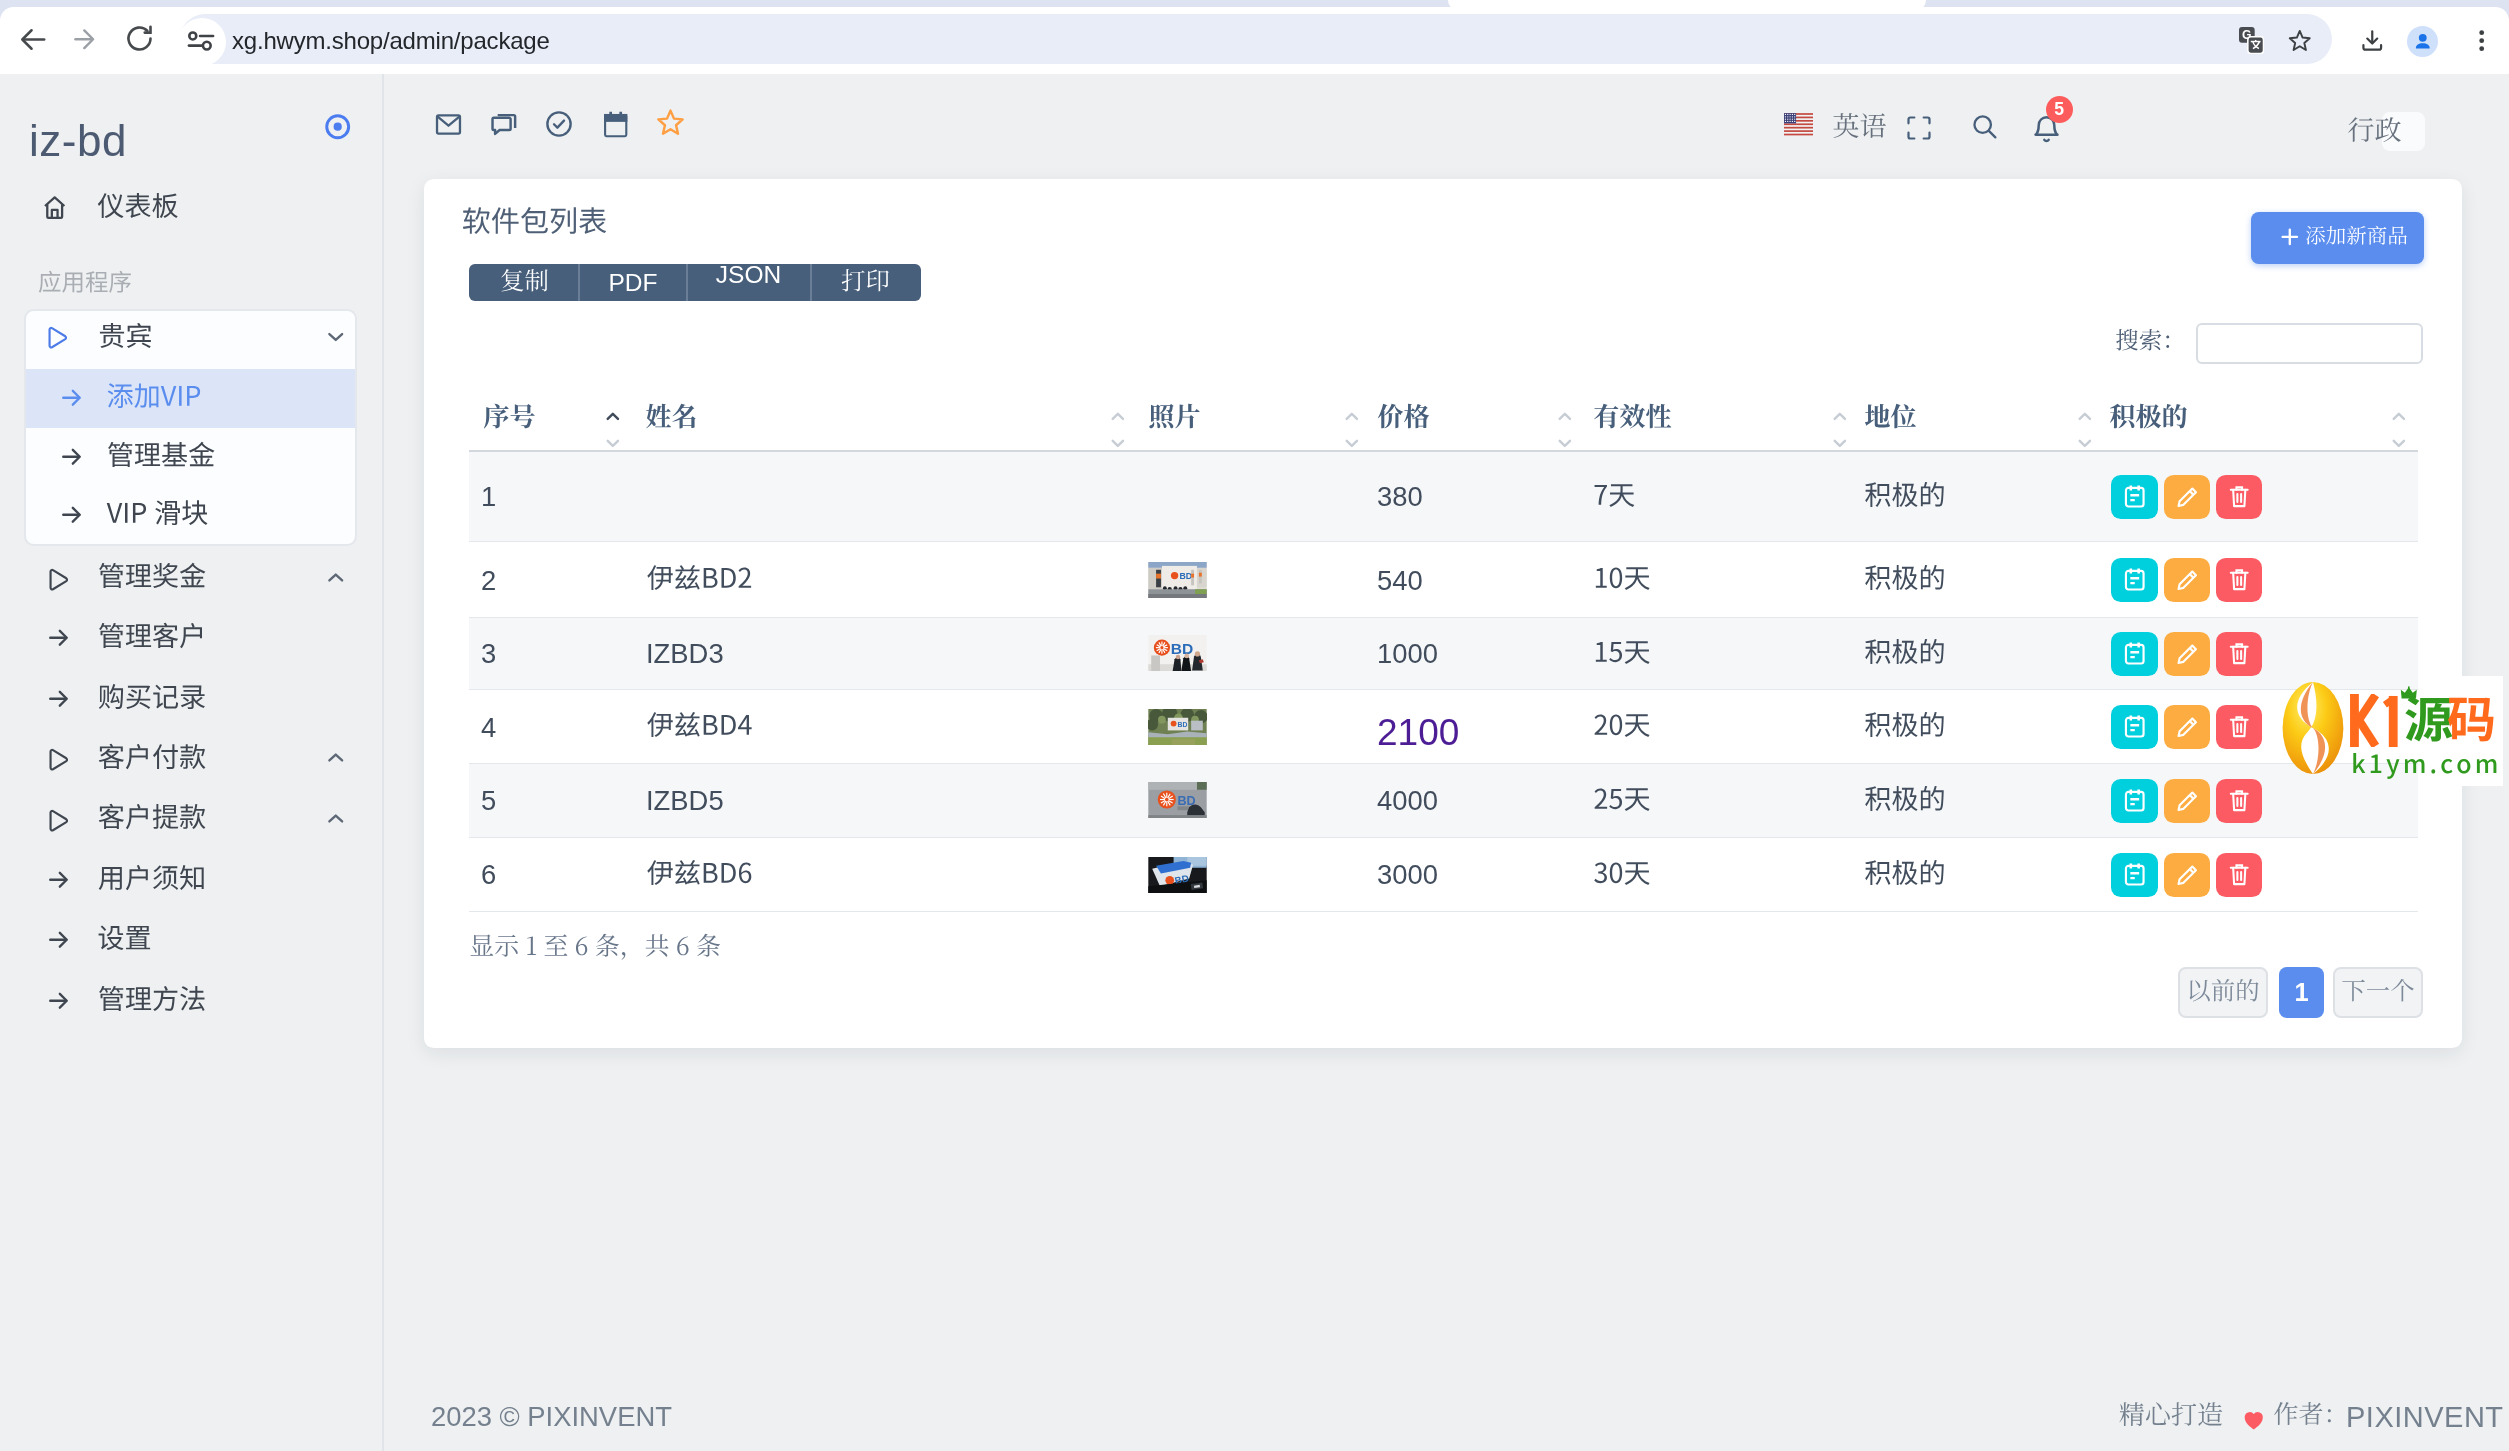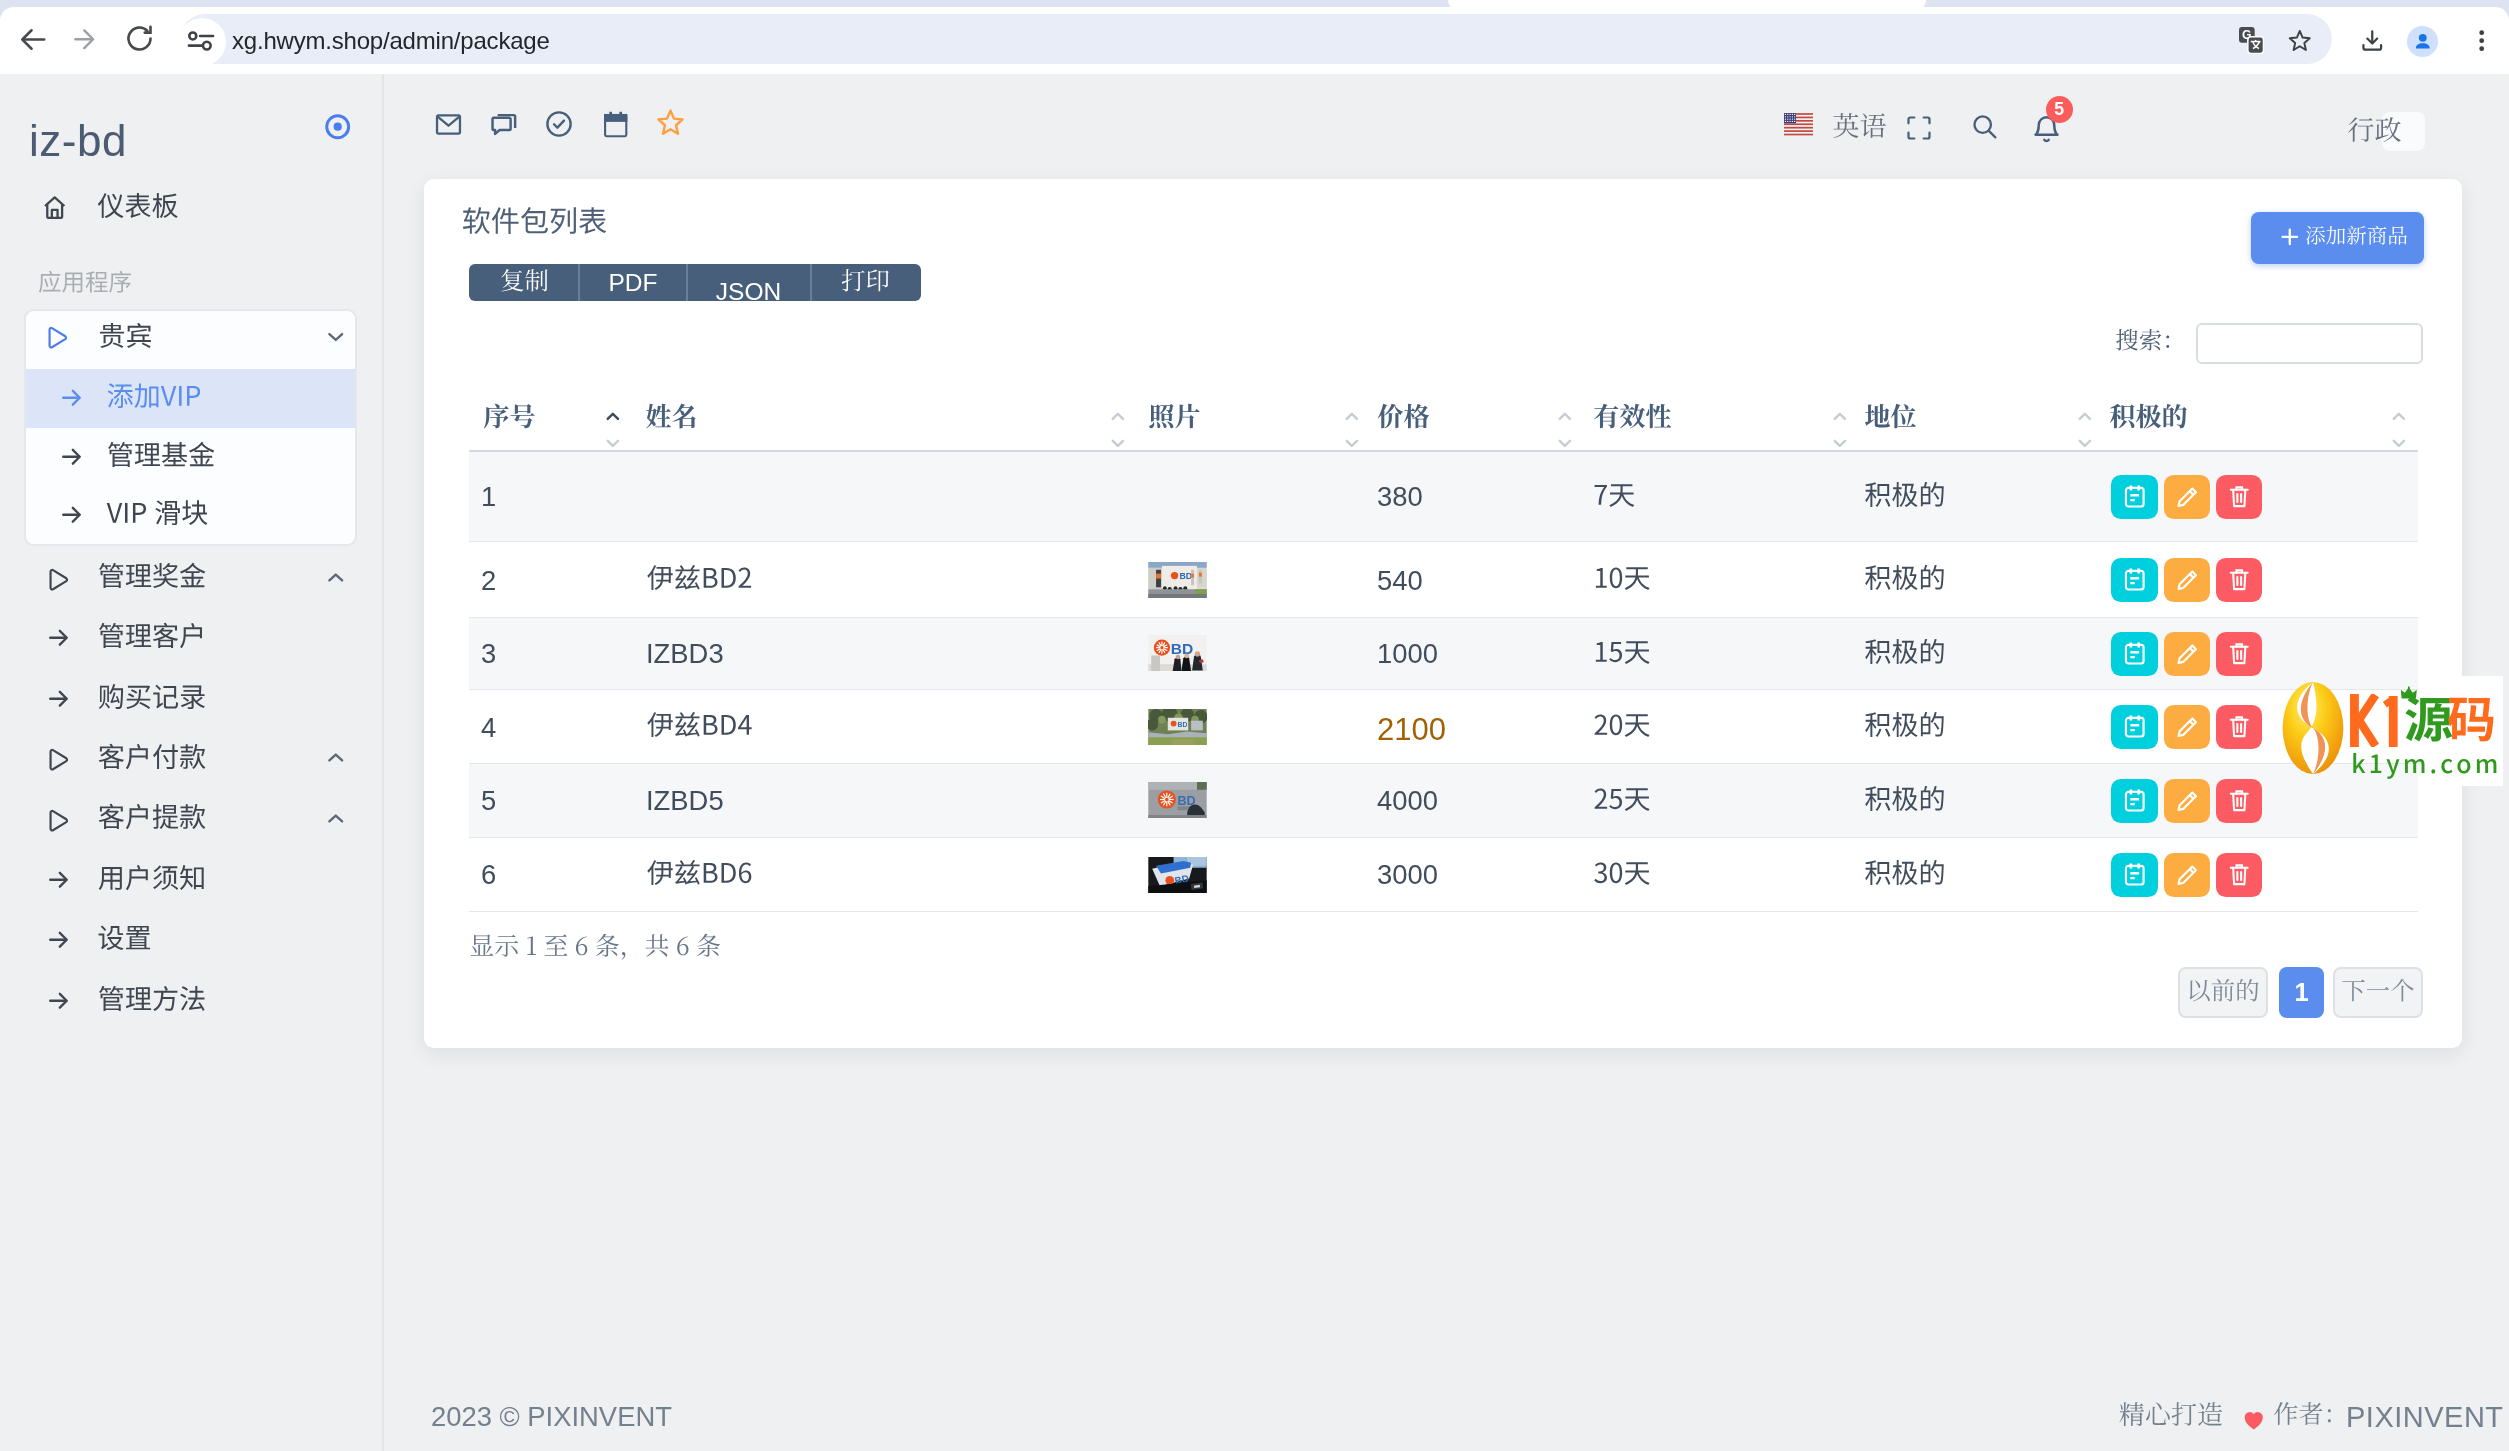--- a/index.html
+++ b/index.html
@@ -371,21 +371,21 @@
 <div class="abs" style="left:810px;top:264px;width:2px;height:37px;background:#6a7f97"></div>
 <div class="abs" style="left:500px;top:268px">
     <svg style="" width="49" height="27.4" viewBox="0 0 50 28">
       <g fill="#fff">
         <use href="#g45" transform="translate(0.0 22.0) scale(0.02500 -0.02500)"></use>
         <use href="#g46" transform="translate(25.0 22.0) scale(0.02500 -0.02500)"></use>
       </g>
     </svg>
   </div>
 <div class="abs" style="left:579px;top:264px;width:108px;height:37px;color:#fff;font-size:24.5px;text-align:center;line-height:37px">PDF</div>
-<div class="abs" style="left:687px;top:273px;width:123px;height:37px;color:#fff;font-size:24.5px;text-align:center;line-height:37px">JSON</div>
+<div class="abs" style="left:687px;top:256px;width:123px;height:37px;color:#fff;font-size:24.5px;text-align:center;line-height:37px">JSON</div>
 <div class="abs" style="left:841px;top:268px">
     <svg style="" width="49" height="27.4" viewBox="0 0 50 28">
       <g fill="#fff">
         <use href="#g47" transform="translate(0.0 22.0) scale(0.02500 -0.02500)"></use>
         <use href="#g48" transform="translate(25.0 22.0) scale(0.02500 -0.02500)"></use>
       </g>
     </svg>
   </div>
 <div class="abs" style="left:2251px;top:212px;width:173px;height:52px;background:#5a8dee;border-radius:7.8px;box-shadow:0 2px 5.9px rgba(90,141,238,.4)"></div>
 <svg class="abs" style="left:2279px;top:226px" width="21.6" height="21.6" viewBox="0 0 24 24" fill="none" stroke="#fff" stroke-width="2.6" stroke-linecap="round">
@@ -652,21 +652,21 @@
     <svg style="" width="107" height="30" viewBox="0 0 109 31">
       <g fill="#414d5c">
         <use href="#g78" transform="translate(0.0 24.6) scale(0.02800 -0.02800)"></use>
         <use href="#g79" transform="translate(28.0 24.6) scale(0.02800 -0.02800)"></use>
         <use href="#g80" transform="translate(56.0 24.6) scale(0.02800 -0.02800)"></use>
         <use href="#g81" transform="translate(74.4 24.6) scale(0.02800 -0.02800)"></use>
         <use href="#g86" transform="translate(93.7 24.6) scale(0.02800 -0.02800)"></use>
       </g>
     </svg>
   </div>
-<div class="abs" style="left:1377px;top:712px;font-size:31px;color:#a16207">2100</div>
+<div class="abs" style="left:1377px;top:712px;font-size:37px;color:#4c1d95">2100</div>
 <div class="abs" style="left:1593px;top:711px">
     <svg style="" width="58" height="30" viewBox="0 0 59 31">
       <g fill="#414d5c">
         <use href="#g82" transform="translate(0.0 24.6) scale(0.02800 -0.02800)"></use>
         <use href="#g84" transform="translate(15.5 24.6) scale(0.02800 -0.02800)"></use>
         <use href="#g74" transform="translate(31.1 24.6) scale(0.02800 -0.02800)"></use>
       </g>
     </svg>
   </div>
 <div class="abs" style="left:1864px;top:711px">

